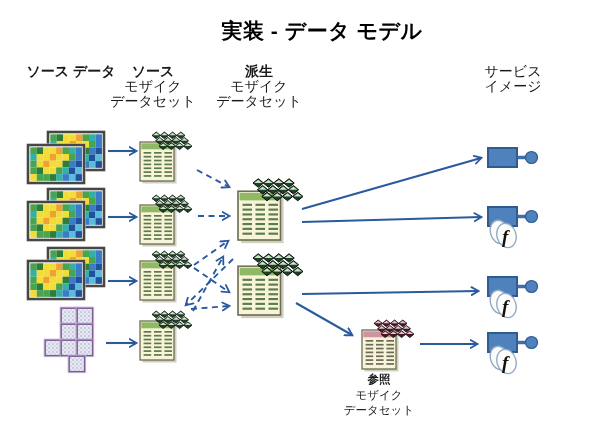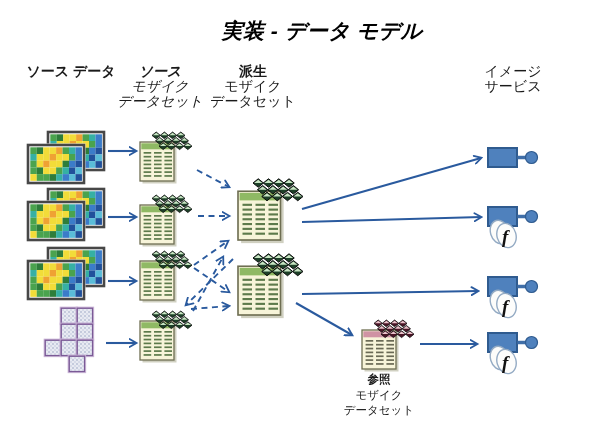--- a/index.html
+++ b/index.html
@@ -1,19 +1,19 @@
 <!DOCTYPE html>
 <html style="--arrow: #2a5a9e; --service_fill: #4f81bd; --service_stroke: #2f5b8f; --mosaic_header_green: #8fb964; --mosaic_body: #f7f4d9; --diamond_dark_green: #1d4028; --diamond_light_green: #c9e6c4; --reference_header_pink: #cf93a4; --diamond_dark_maroon: #4a1526; --diamond_light_pink: #eac3cb; --tile_border_purple: #7b5a96;"><head>
 <meta charset="utf-8">
 <style>
   html,body{margin:0;padding:0;background:#fff;}
   .stage{position:relative;width:600px;height:435px;background:#fff;overflow:hidden;
          font-family:"Liberation Sans","DejaVu Sans",sans-serif;}
   .title{position:absolute;left:72px;top:17px;width:500px;text-align:center;
-         font-size:21px;font-weight:bold;color:#000;letter-spacing:.5px;font-style:italic;}
+         font-size:21px;font-weight:bold;color:#000;letter-spacing:.5px;}
   .hdr{position:absolute;width:120px;text-align:center;font-size:14px;line-height:15px;color:#1a1a1a;}
   .hdr span{display:block;}
   .hdr .b{font-weight:bold;}
   .reflabel{position:absolute;width:120px;text-align:center;font-size:11.5px;line-height:15.5px;color:#1a1a1a;}
   .reflabel span{display:block;}
   .reflabel .b{font-weight:bold;}
   svg.diagram{position:absolute;left:0;top:0;}
   .sa{stroke:var(--arrow,#2a5a9e);stroke-width:2.1;fill:none;}
   .da{stroke:var(--arrow,#2a5a9e);stroke-width:1.9;fill:none;stroke-dasharray:6 4.5;}
 </style>
@@ -740,33 +740,33 @@
           <text x="15" y="39" font-size="19" font-style="italic" font-weight="bold" font-family="&quot;Liberation Serif&quot;,&quot;DejaVu Serif&quot;,serif" fill="#111">f</text>
         </g>
       </g>
   </svg>
 
   <div class="title">実装 - データ モデル</div>
 
   <div class="hdr" style="left:11px;top:64px;">
     <span class="b">ソース データ</span>
   </div>
-  <div class="hdr" style="left:100px;top:64px;font-style:italic;">
+  <div class="hdr" style="left:93px;top:64px;">
     <span class="b">ソース</span>
     <span>モザイク</span>
     <span>データセット</span>
   </div>
-  <div class="hdr" style="left:193px;top:64px;">
+  <div class="hdr" style="left:199px;top:64px;">
     <span class="b">派生</span>
     <span>モザイク</span>
     <span>データセット</span>
   </div>
   <div class="hdr" style="left:453px;top:64px;">
+    <span>サービス</span>
     <span>イメージ</span>
-    <span>サービス</span>
   </div>
 
   <div class="reflabel" style="left:319px;top:372px;">
     <span class="b">参照</span>
     <span>モザイク</span>
     <span>データセット</span>
   </div>
 
 </div>
 

